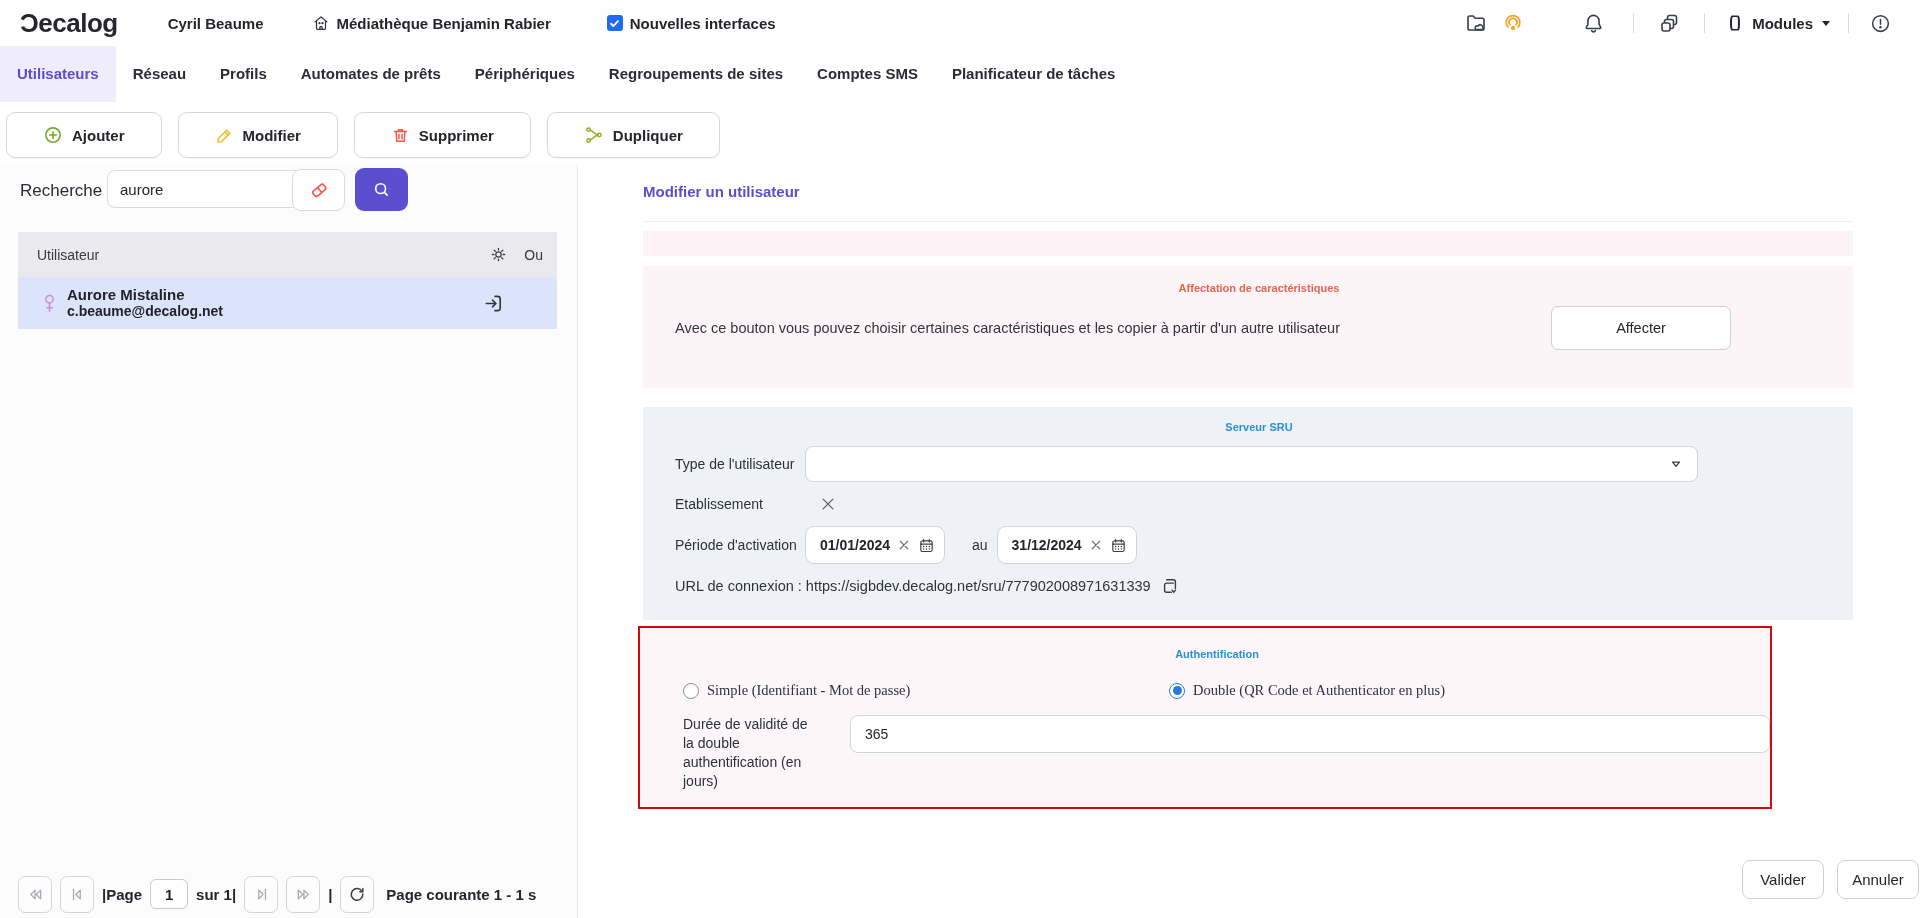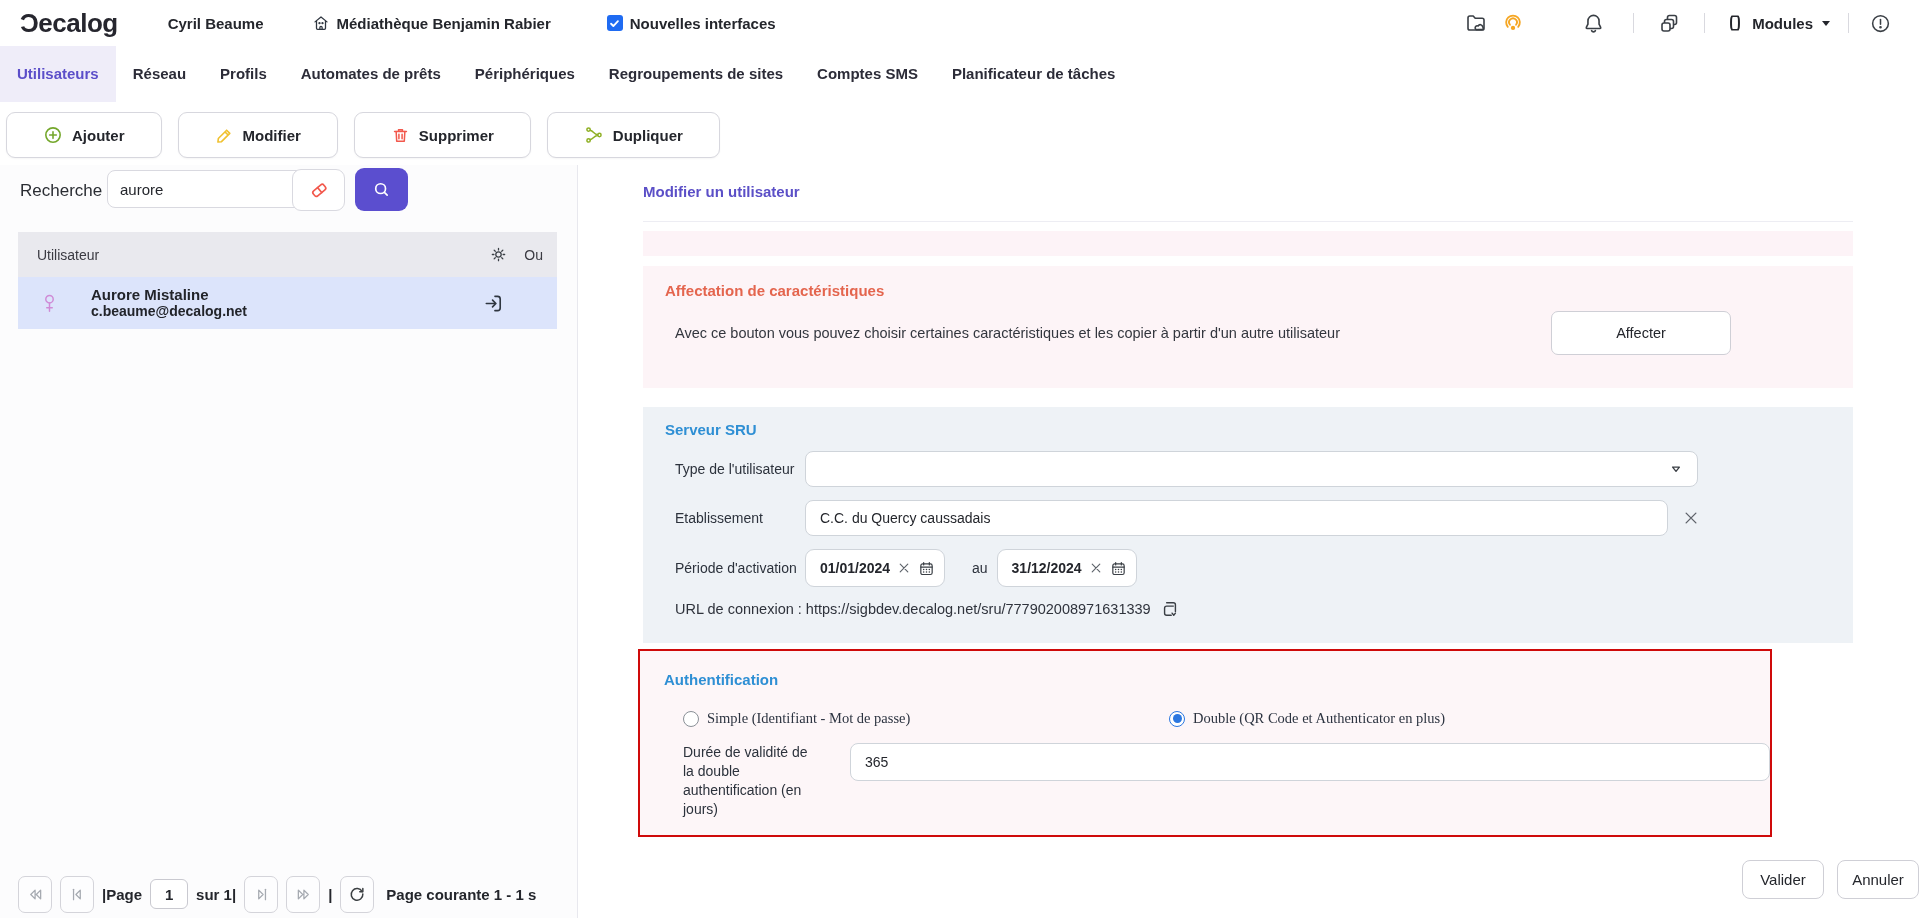--- a/index.html
+++ b/index.html
@@ -39,41 +39,41 @@
   .search-label{position:absolute;left:20px;top:16px;font-size:17px;color:#2a2d33;}
   .search-input{position:absolute;left:107px;top:5px;width:176px;height:36px;border:1px solid #d9d9e0;border-radius:8px;
                 padding:0 12px;font-size:15px;font-family:inherit;color:#24262c;background:#fff;outline:none;}
   .eraser-btn{position:absolute;left:292px;top:4px;width:53px;height:42px;background:#fff;border:1px solid #d9d9e0;
               border-radius:9px;display:flex;align-items:center;justify-content:center;cursor:pointer;}
   .search-btn{position:absolute;left:355px;top:3px;width:53px;height:43px;background:#5b4ecf;border:none;
               border-radius:9px;display:flex;align-items:center;justify-content:center;cursor:pointer;}
   .list-header{margin:15px 0 0 18px;width:539px;height:45px;background:#e9e9ee;display:flex;align-items:center;
                padding:0 14px 0 19px;box-sizing:border-box;font-size:14px;color:#3a3a42;}
   .lh-right{margin-left:auto;display:flex;align-items:center;gap:16px;}
-  .user-row{margin-left:18px;width:539px;height:52px;background:#dce4fb;display:flex;align-items:center;cursor:pointer;gap:24px;}
+  .user-row{margin-left:18px;width:539px;height:52px;background:#dce4fb;display:flex;align-items:center;cursor:pointer;}
   .u-gender{margin-left:24px;}
   .u-text{margin-left:10px;line-height:1.12;}
   .u-name{font-size:15px;font-weight:bold;color:#22242a;}
   .u-mail{font-size:14px;font-weight:bold;color:#22242a;}
   .u-login{margin-left:auto;margin-right:52px;cursor:pointer;}
 
   .left-footer{position:absolute;left:18px;bottom:4px;height:40px;display:flex;align-items:center;gap:8px;}
   .pg-btn{width:34px;height:37px;background:#fdfdfe;border:1px solid #d4d4da;border-radius:7px;
           display:flex;align-items:center;justify-content:center;cursor:pointer;padding:0;}
   .pg-text{font-size:15px;font-weight:bold;color:#24262c;white-space:nowrap;}
   .pg-input{width:32px;height:26px;border:1px solid #c9c9d0;border-radius:6px;text-align:center;
             font-size:15px;font-weight:bold;font-family:inherit;color:#24262c;outline:none;background:#fff;}
   .pg-status{font-size:15px;font-weight:bold;color:#24262c;margin-left:4px;white-space:nowrap;}
 
   
   .right{position:absolute;top:165px;left:643px;width:1210px;}
   .panel-title{margin-top:18px;font-size:15px;font-weight:bold;color:#5b4fc7;}
   .head-rule{margin-top:21px;border-bottom:1px solid #ededf3;}
   .strip{margin-top:9px;height:25px;background:#fdf3f7;}
-  .sec-title{font-size:15px;font-weight:bold;}
+  .sec-title{font-size:11px;font-weight:bold;text-align:center;}
   .sec-aff{margin-top:10px;background:#fdf4f7;padding:16px 0 0 20px;height:106px;box-sizing:content-box;}
   .sec-aff .sec-title{color:#e4654e;margin-left:2px;}
   .aff-row{display:flex;align-items:center;margin-top:12px;}
   .aff-desc{margin-left:12px;width:760px;font-size:14.5px;color:#33363e;}
   .affecter-btn{margin-left:auto;margin-right:122px;width:180px;height:44px;background:#fff;border:1px solid #cfcfd6;
                 border-radius:7px;font-size:14.5px;color:#24262c;font-family:inherit;cursor:pointer;}
   .sec-sru{margin-top:19px;background:#eef2f6;padding:14px 0 24px 20px;}
   .sec-sru .sec-title{color:#2e8fd4;margin-left:2px;}
   .frow{display:flex;align-items:center;margin-top:13px;}
   .flabel{margin-left:12px;width:130px;font-size:14px;color:#2c323c;flex:none;}
@@ -363,21 +363,20 @@
           <span class="dd-glyph">
             <svg width="18" height="18" viewBox="0 0 24 24" fill="none" stroke="#3a3f45" stroke-width="1.8" stroke-linejoin="round">
                 <path d="M7.5 9.5h9l-4.5 5.6z"></path>
               </svg>
           </span>
         </span>
       </div>
 
       <div class="frow">
         <span class="flabel">Etablissement</span>
-        <input class="tinput etab" type="text" value="C.C. du Quercy caussadais" style="">
         <span class="clear-x">
           <svg width="18" height="18" viewBox="0 0 24 24" fill="none" stroke="#5f646b" stroke-width="1.8" stroke-linecap="round">
               <path d="M5.5 5.5l13 13M18.5 5.5l-13 13"></path>
             </svg>
         </span>
       </div>
 
       <div class="frow">
         <span class="flabel">Période d'activation</span>
         <span class="date-box">

